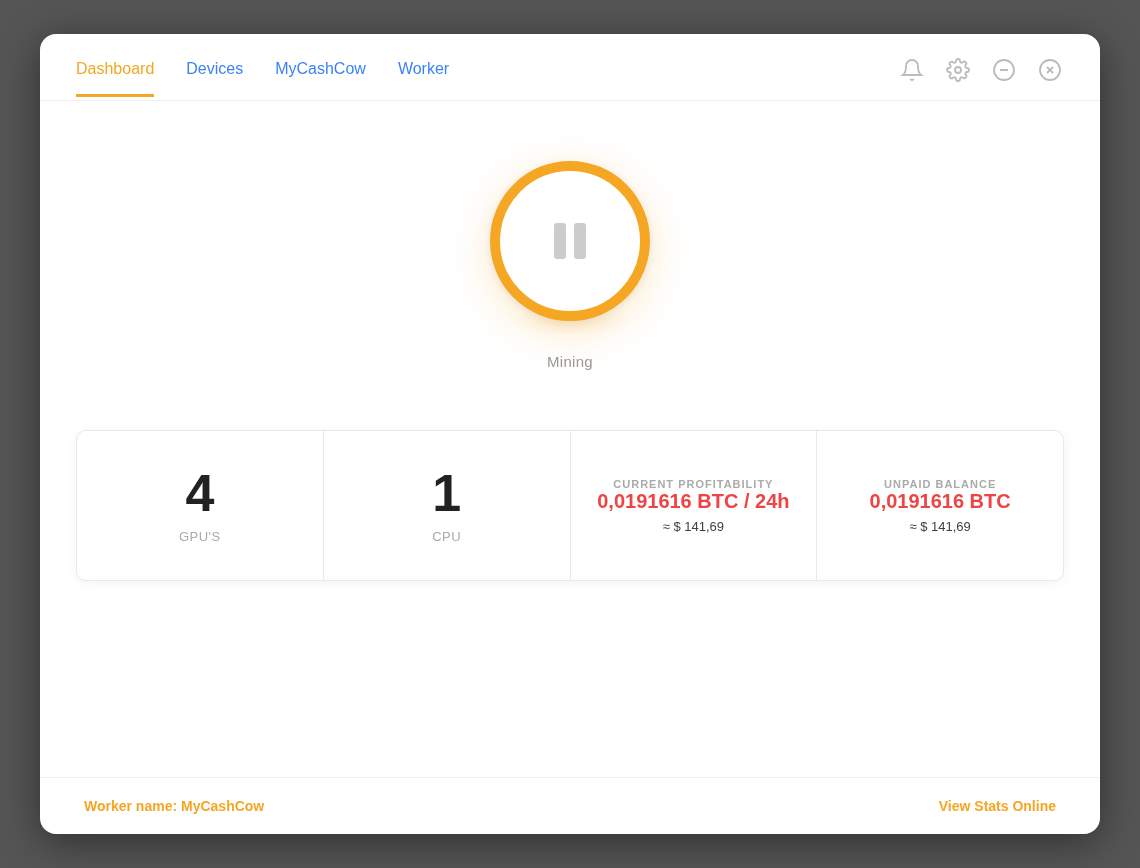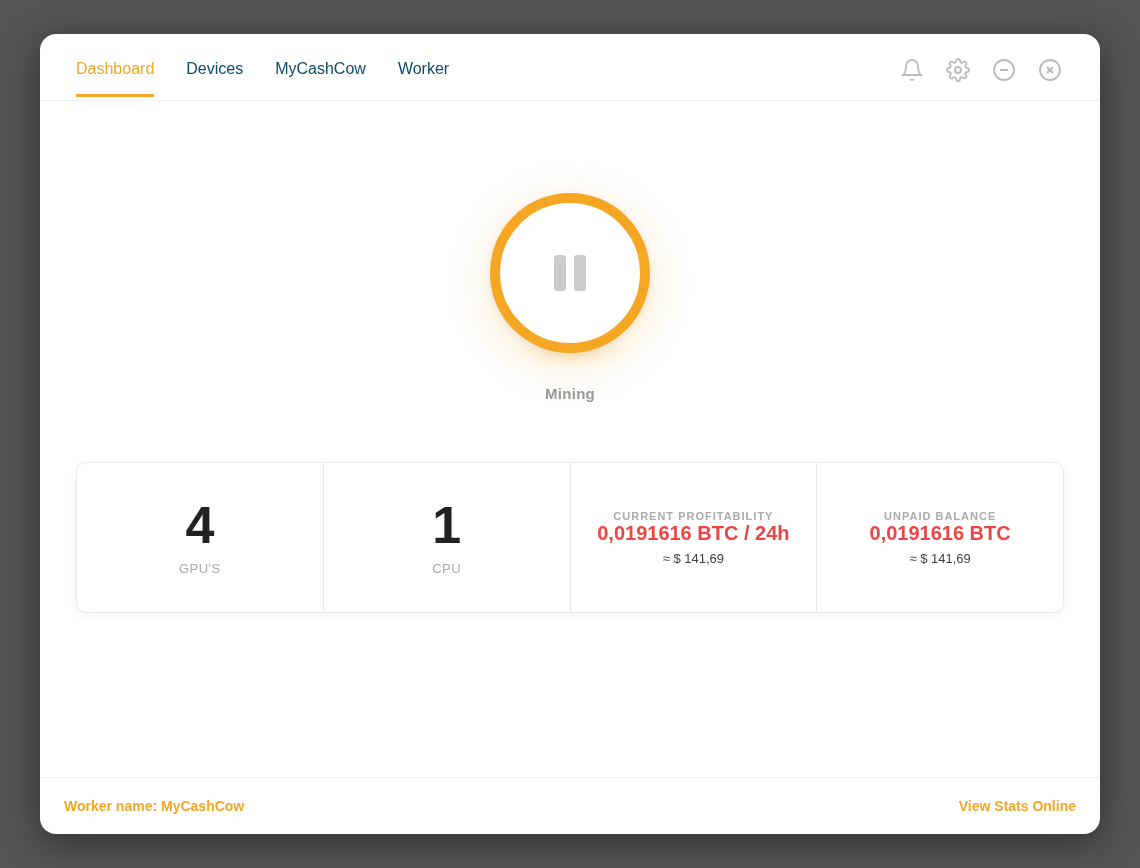--- a/index.html
+++ b/index.html
@@ -16,42 +16,41 @@
     .app-window {
       width: 1060px;
       min-height: 800px;
       background: #fff;
       border-radius: 16px;
       box-shadow: 0 8px 40px rgba(0,0,0,0.45);
       display: flex;
       flex-direction: column;
       overflow: hidden;
       position: relative;
-      gap: 32px;
     }
 
     
     .header {
       display: flex;
       align-items: center;
       justify-content: space-between;
       padding: 22px 36px 0 36px;
       border-bottom: 1px solid #f0f0f0;
     }
 
     .nav-tabs {
       display: flex;
       gap: 32px;
       align-items: flex-end;
     }
 
     .nav-tab {
       font-size: 16px;
       font-weight: 500;
-      color: #0c4a6e;
+      color: #3b82f6;
       padding-bottom: 16px;
       cursor: pointer;
       border-bottom: 3px solid transparent;
       text-decoration: none;
     }
 
     .nav-tab.active {
       color: #f5a623;
       border-bottom: 3px solid #f5a623;
     }
@@ -135,21 +134,21 @@
       width: 12px;
       height: 36px;
       background: #ccc;
       border-radius: 3px;
     }
 
     .mining-label {
       font-size: 15px;
       color: #999;
       margin-top: 12px;
-      font-weight: 700;
+      font-weight: 400;
       letter-spacing: 0.3px;
     }
 
     
     .stats-row {
       display: flex;
       width: 100%;
       border: 1px solid #e8e8e8;
       border-radius: 10px;
       overflow: hidden;
@@ -206,21 +205,21 @@
     .stat-value-sub {
       font-size: 13px;
       color: #404040;
     }
 
     
     .footer {
       display: flex;
       align-items: center;
       justify-content: space-between;
-      padding: 20px 24px;
+      padding: 20px 44px;
       border-top: 1px solid #f0f0f0;
     }
 
     .worker-name {
       font-size: 14px;
       color: #888;
     }
 
     .worker-name span {
       color: #f5a623;

